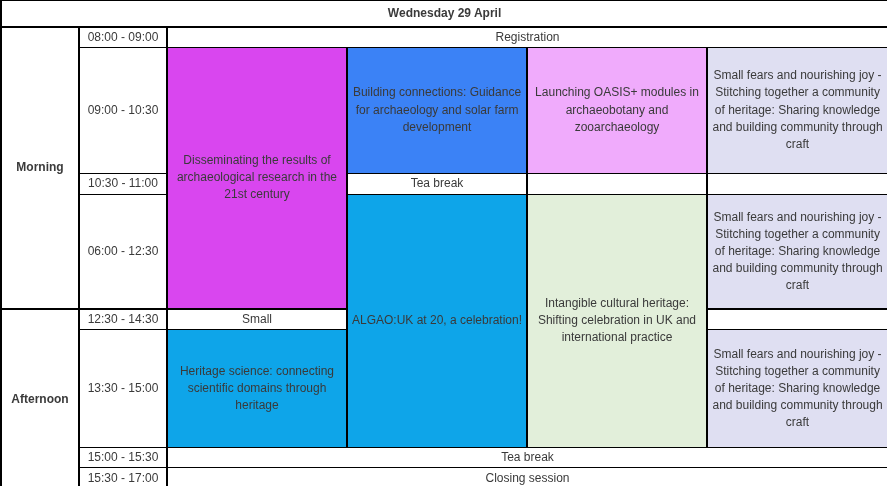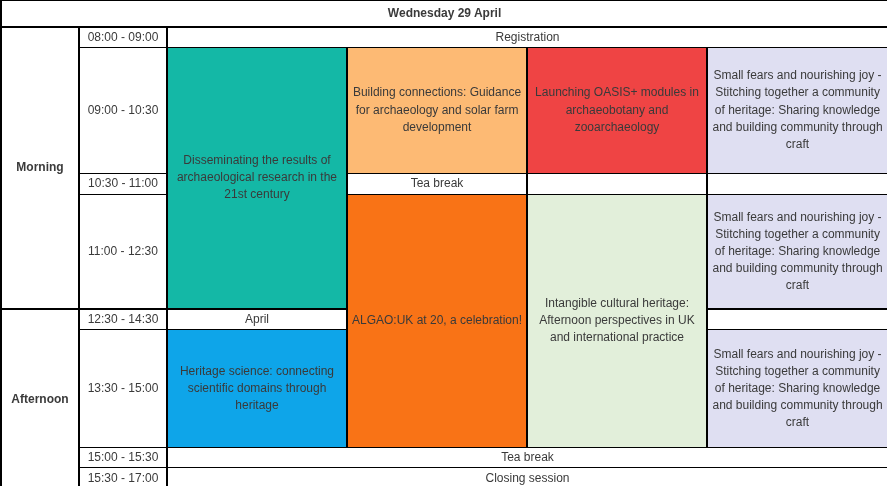--- a/index.html
+++ b/index.html
@@ -85,44 +85,44 @@
     </tr>
 
     <tr style="height:18px" class="section-start">
       <td rowspan="4" class="daypart">Morning</td>
       <td class="time">08:00 - 09:00</td>
       <td colspan="4" class="plain">Registration</td>
     </tr>
 
     <tr style="height:126px">
       <td class="time">09:00 - 10:30</td>
-      <td rowspan="3" style="background-color: #14b8a6;">Disseminating the results of archaeological research in the 21st century</td>
-      <td style="background-color: #fdba74;">Building connections: Guidance for archaeology and solar farm development</td>
-      <td style="background-color: #ef4444;">Launching OASIS+ modules in archaeobotany and zooarchaeology</td>
+      <td rowspan="3" style="background-color: #d946ef;">Disseminating the results of archaeological research in the 21st century</td>
+      <td style="background-color: #3b82f6;">Building connections: Guidance for archaeology and solar farm development</td>
+      <td style="background-color: #f0abfc;">Launching OASIS+ modules in archaeobotany and zooarchaeology</td>
       <td style="background-color: rgb(223, 223, 242);">Small fears and nourishing joy - Stitching together a community of heritage: Sharing knowledge and building community through craft</td>
     </tr>
 
     <tr style="height:21px">
       <td class="time">10:30 - 11:00</td>
       <td class="plain">Tea break</td>
       <td></td>
       <td></td>
     </tr>
 
     <tr style="height:115px">
-      <td class="time">11:00 - 12:30</td>
-      <td rowspan="3" style="background-color: #f97316;">ALGAO:UK at 20, a celebration!</td>
-      <td rowspan="3" style="background-color: rgb(226, 239, 218);">Intangible cultural heritage: Afternoon perspectives in UK and international practice</td>
+      <td class="time">06:00 - 12:30</td>
+      <td rowspan="3" style="background-color: #0ea5e9;">ALGAO:UK at 20, a celebration!</td>
+      <td rowspan="3" style="background-color: rgb(226, 239, 218);">Intangible cultural heritage: Shifting celebration in UK and international practice</td>
       <td style="background-color: rgb(223, 223, 242);">Small fears and nourishing joy - Stitching together a community of heritage: Sharing knowledge and building community through craft</td>
     </tr>
 
     <tr style="height:19px" class="section-start">
       <td rowspan="4" class="daypart">Afternoon</td>
       <td class="time">12:30 - 14:30</td>
-      <td class="plain">April</td>
+      <td class="plain">Small</td>
       <td></td>
     </tr>
 
     <tr style="height:118px">
       <td class="time">13:30 - 15:00</td>
       <td style="background-color: #0ea5e9;">Heritage science: connecting scientific domains through heritage</td>
       <td style="background-color: rgb(223, 223, 242);">Small fears and nourishing joy - Stitching together a community of heritage: Sharing knowledge and building community through craft</td>
     </tr>
 
     <tr style="height:20px">

